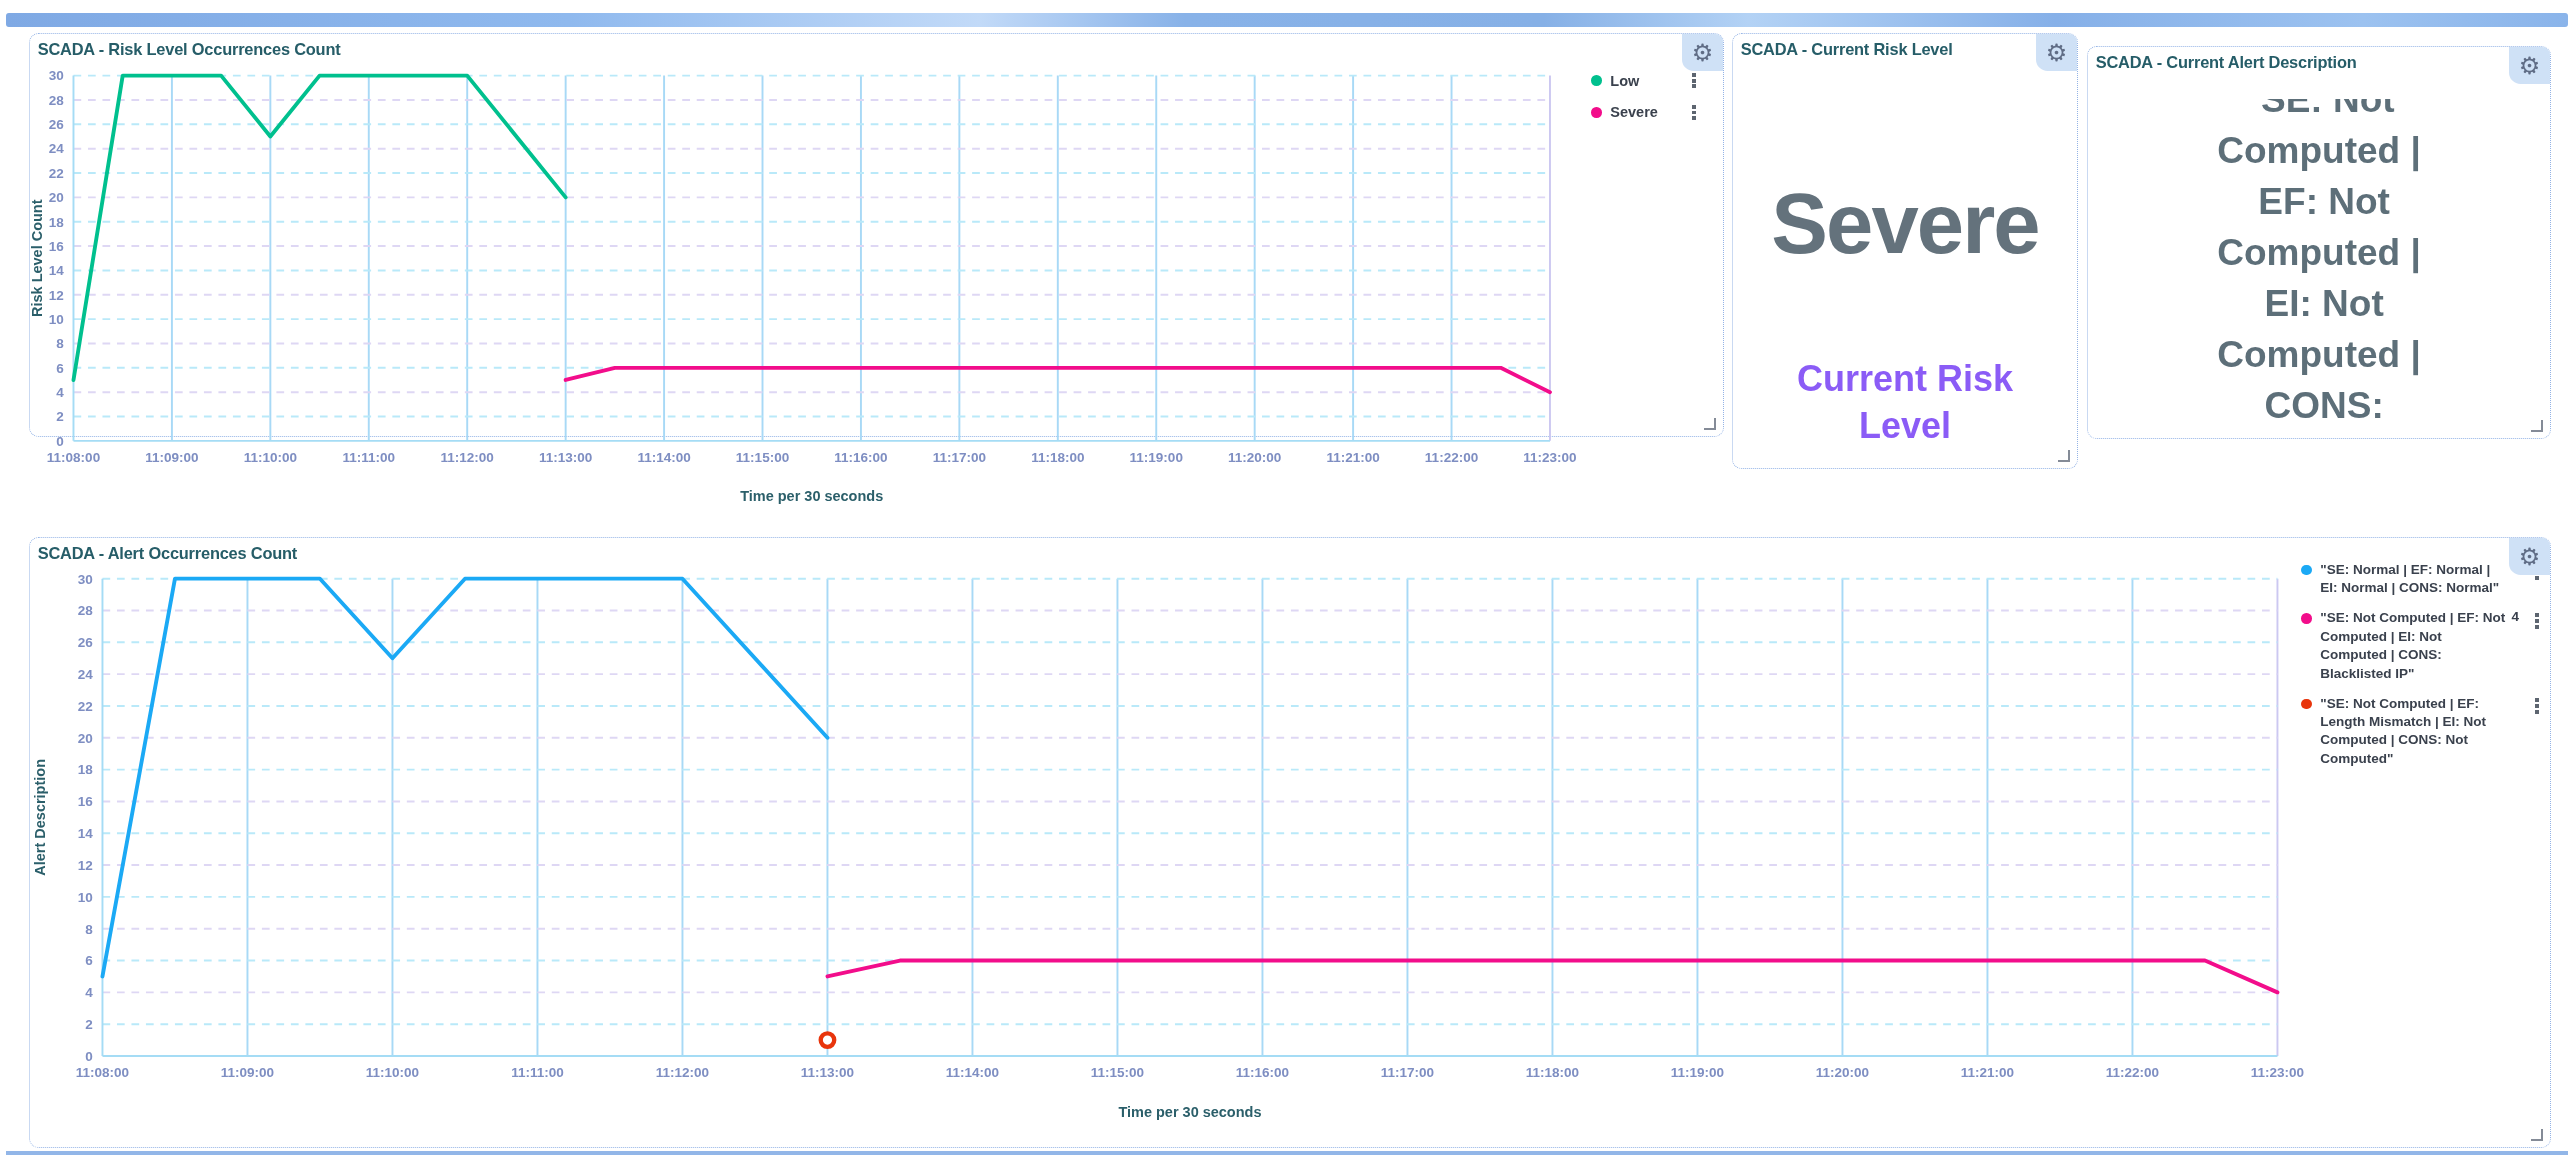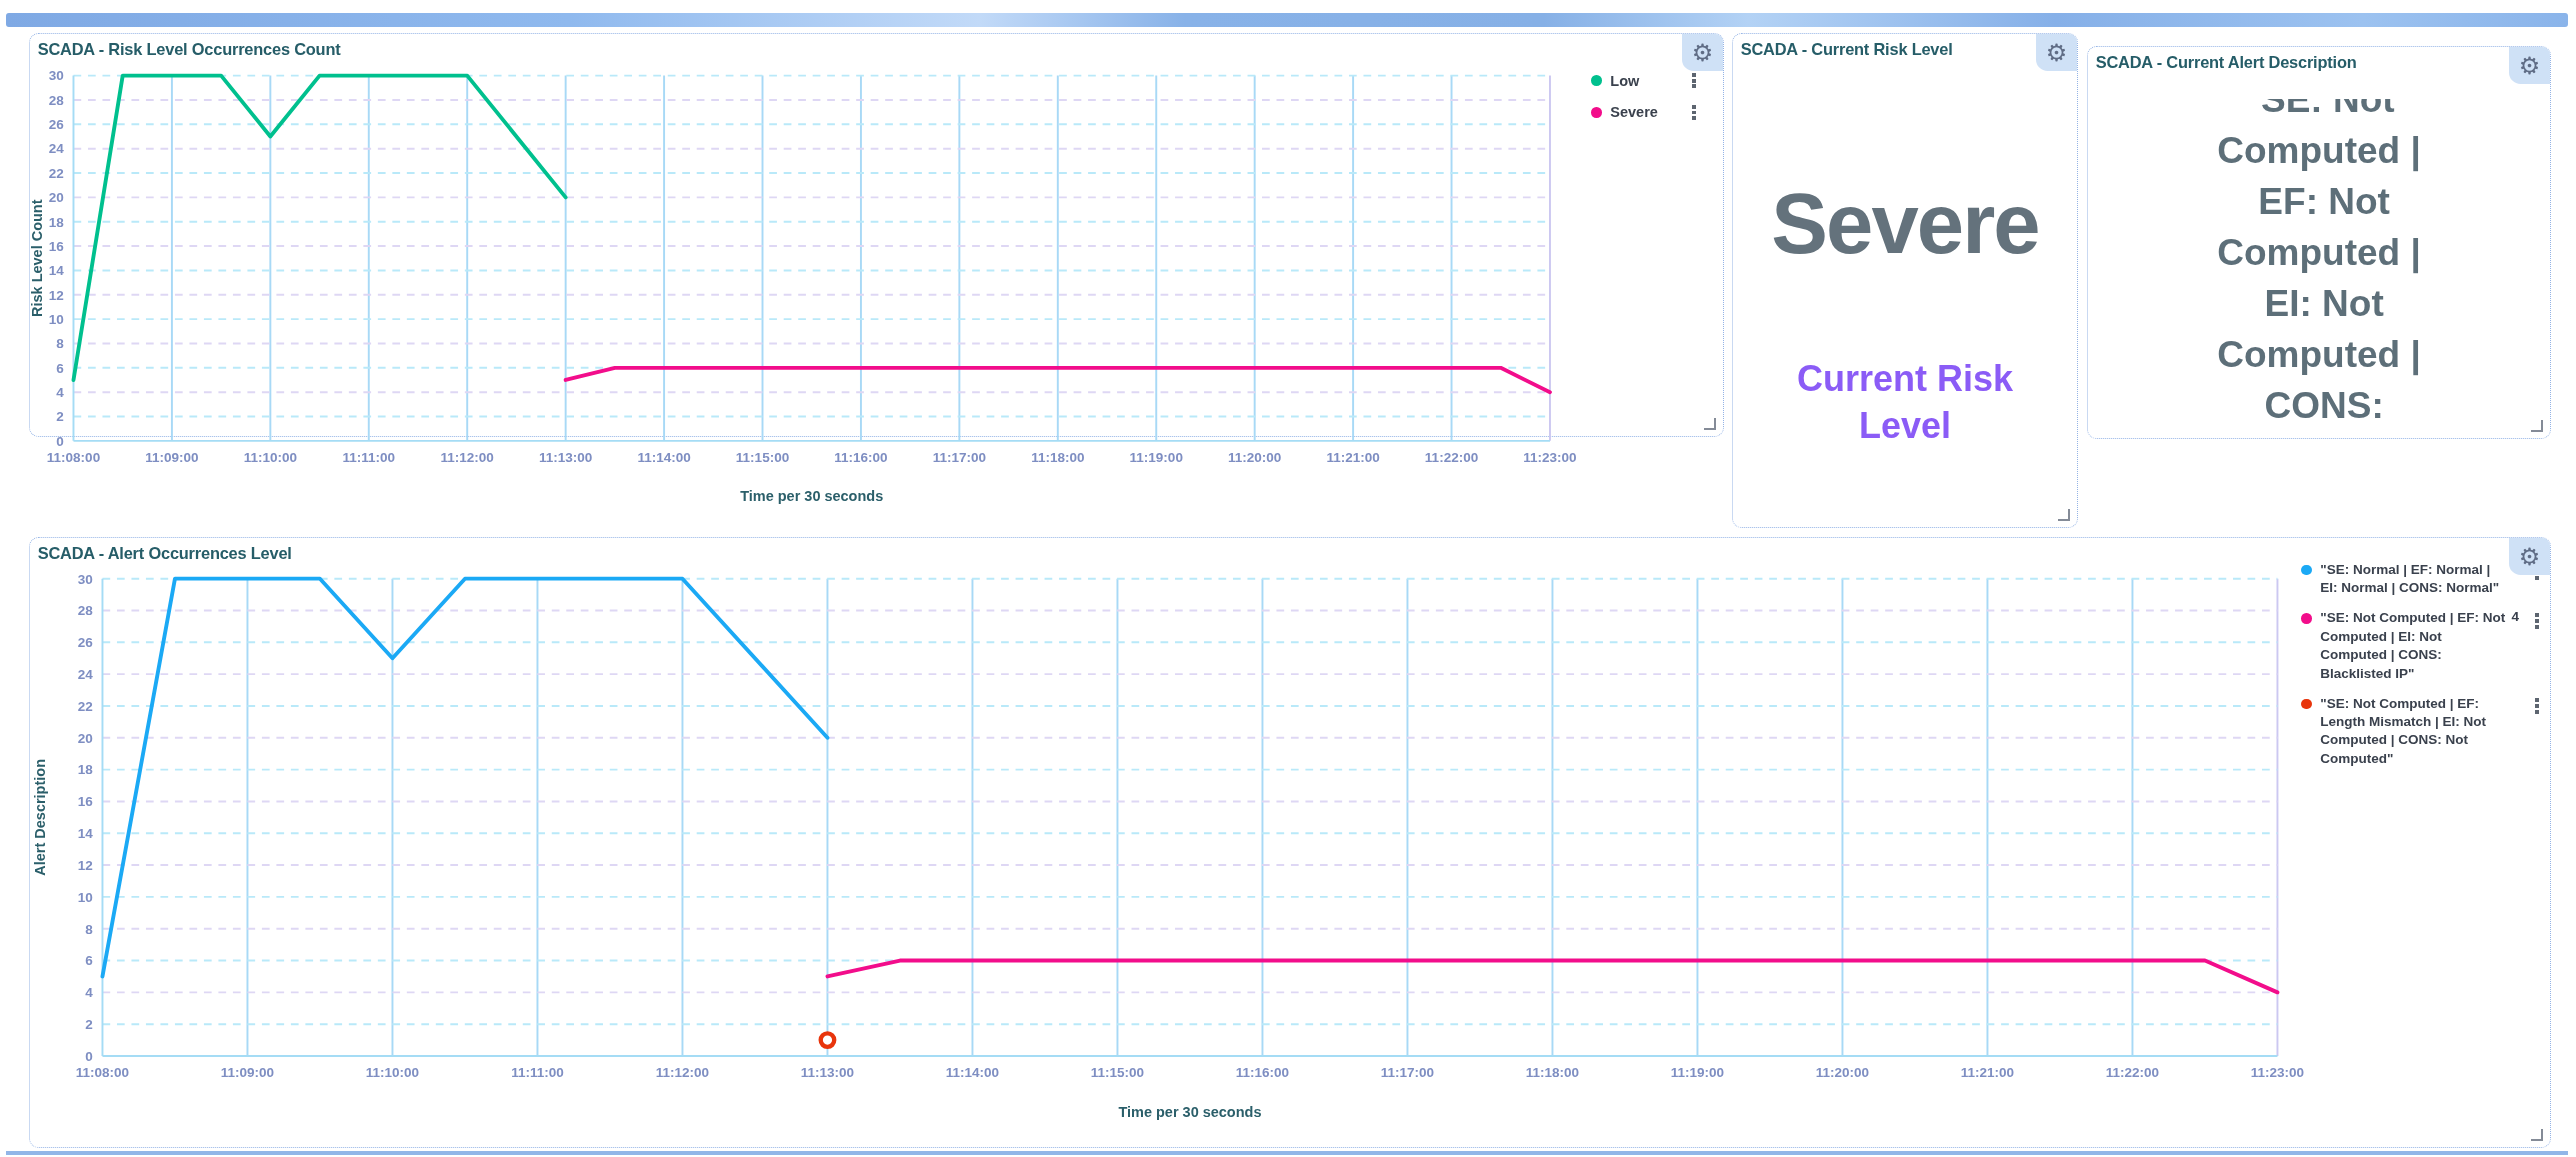--- a/index.html
+++ b/index.html
@@ -5,21 +5,21 @@
   html,body{margin:0;padding:0;background:#fff;}
   #screen{position:relative;width:2576px;height:1158px;background:#ffffff;overflow:hidden;
           font-family:"Liberation Sans",sans-serif;}
   .top-bar{position:absolute;left:5.8px;top:12.6px;width:2562px;height:14.5px;border-radius:2.9px;
            background:linear-gradient(90deg,#7fa9e4 0%,#8fb9ee 22%,#c2daf8 38%,#88b2e8 46%,#86b0e6 60%,#b3d2f5 68%,#86b0e8 80%,#9cc2f0 92%,#8ab4ea 100%);}
   .bottom-bar{position:absolute;left:5.8px;top:1151px;width:2562px;height:3.9px;background:#7fa9e4;opacity:.85;}
 
   .panel{position:absolute;box-sizing:border-box;background:#fff;border:1.9px dotted #93b3e6;
          border-radius:9.7px;}
   #panel-risk{left:29px;top:33px;width:1695px;height:404px;}
-  #panel-current-risk{left:1732px;top:33px;width:346px;height:495px;}
+  #panel-current-risk{left:1732px;top:33px;width:346px;height:436px;}
   #panel-current-alert{left:2087px;top:46px;width:464px;height:393px;}
   #panel-alerts{left:29px;top:537px;width:2522px;height:611px;}
 
   .panel-title{position:absolute;top:5.8px;left:7.7px;margin:0;font-size:16.4px;font-weight:800;
                color:#265d68;letter-spacing:-0.2px;z-index:3;}
   .gear{position:absolute;top:0;right:0;width:41px;height:37px;border:none;cursor:pointer;
         background:#cfe1f6;border-radius:0 7.7px 0 11.6px;display:flex;align-items:center;
         justify-content:center;z-index:4;padding:0;}
   .gear span{font-size:24px;line-height:1;color:#5f6c85;}
   .resize-handle{position:absolute;right:6.8px;bottom:5.8px;width:10.6px;height:10.6px;
@@ -173,21 +173,21 @@
     <button class="gear">
       <span>⚙</span>
     </button>
     <div class="alert-desc-clip">
       <div class="alert-desc">"SE: Not Computed |&nbsp;EF: Not Computed |&nbsp;EI: Not Computed |&nbsp;CONS: Blacklisted IP"</div>
     </div>
     <span class="resize-handle"></span>
   </section>
 
   <section class="panel" id="panel-alerts">
-    <h2 class="panel-title">SCADA - Alert Occurrences Level</h2>
+    <h2 class="panel-title">SCADA - Alert Occurrences Count</h2>
     <button class="gear">
       <span>⚙</span>
     </button>
     <div class="chart-host" id="chart-alerts">
         <svg width="2518" height="607" viewBox="0 0 2606 628">
           <line x1="225.06666666666666" y1="42" x2="225.06666666666666" y2="536" stroke="#a8d9f6" stroke-width="2"></line>
           <line x1="375.1333333333333" y1="42" x2="375.1333333333333" y2="536" stroke="#a8d9f6" stroke-width="2"></line>
           <line x1="525.2" y1="42" x2="525.2" y2="536" stroke="#a8d9f6" stroke-width="2"></line>
           <line x1="675.2666666666667" y1="42" x2="675.2666666666667" y2="536" stroke="#a8d9f6" stroke-width="2"></line>
           <line x1="825.3333333333334" y1="42" x2="825.3333333333334" y2="536" stroke="#a8d9f6" stroke-width="2"></line>

